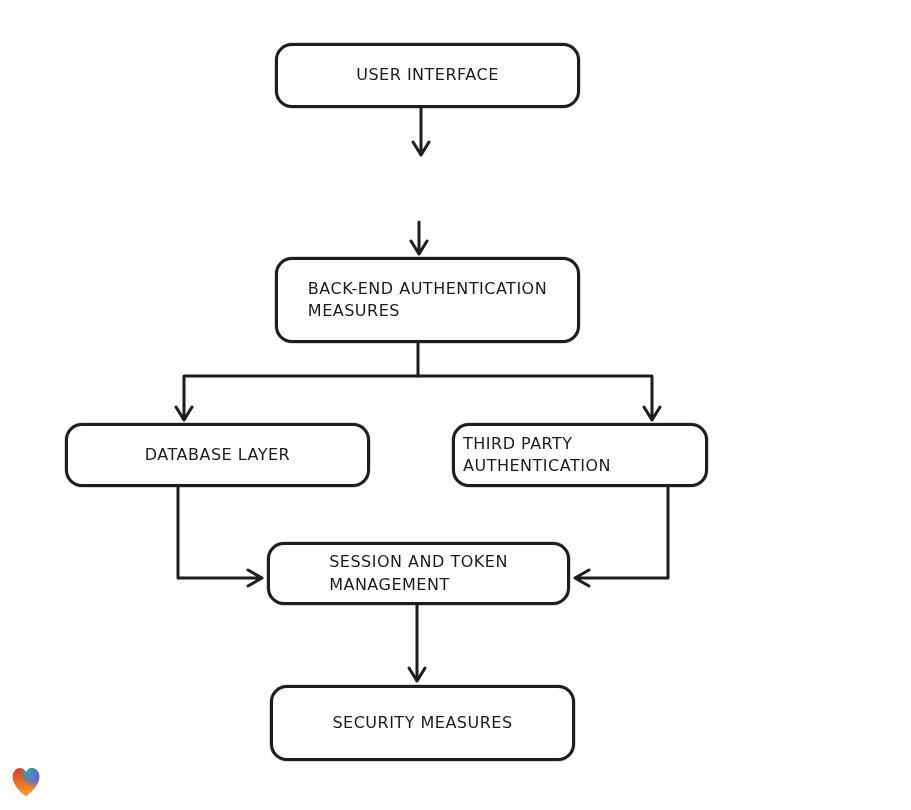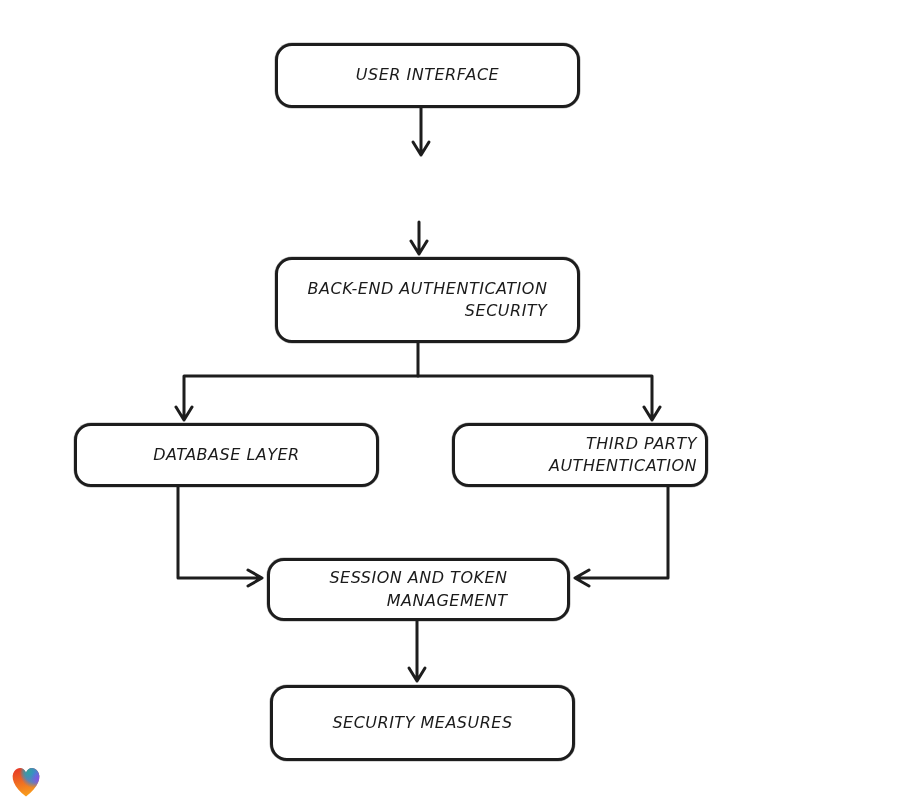--- a/index.html
+++ b/index.html
@@ -29,36 +29,35 @@
     box-sizing: border-box;
     border: 3.5px solid #1d1d1d;
     border-radius: 17px;
     background: #ffffff;
     display: flex;
     align-items: center;
     justify-content: center;
     box-shadow: 0 0 0 0.5px rgba(30,30,30,0.35);
   }
   .node-label {
-    font-style: italic;
     font-size: 16px;
     letter-spacing: 0.5px;
     color: #1b1b1b;
-    text-align: right;
+    text-align: left;
     white-space: pre-line;
     line-height: 1.4;
     padding: 0 8px;
   }
   
   #n-ui { left: 275px; top: 43px;  width: 305px; height: 65px; }
   #n-fe { left: 273px; top: 158px; width: 307px; height: 64px; }
   #n-be { left: 275px; top: 257px; width: 305px; height: 86px; }
-  #n-db { left: 65px;  top: 423px; width: 305px; height: 64px; margin-left: 9px; }
+  #n-db { left: 65px;  top: 423px; width: 305px; height: 64px; }
   #n-tp { left: 452px; top: 423px; width: 256px; height: 64px; }
-  #n-st { left: 267px; top: 542px; width: 303px; height: 63px; margin-top: 16px; }
+  #n-st { left: 267px; top: 542px; width: 303px; height: 63px; }
   #n-sm { left: 270px; top: 685px; width: 305px; height: 76px; }
   .logo {
     position: absolute;
     left: 8px; top: 764px;
     width: 36px; height: 36px;
   }
 </style>
 </head>
 <body>
 
@@ -76,21 +75,21 @@
     </g>
   </svg>
 
   <div class="node" id="n-ui">
     <span class="node-label">USER INTERFACE</span>
   </div>
 
 
   <div class="node" id="n-be">
     <span class="node-label">BACK-END AUTHENTICATION
-SECURITY</span>
+MEASURES</span>
   </div>
 
   <div class="node" id="n-db">
     <span class="node-label">DATABASE LAYER</span>
   </div>
 
   <div class="node" id="n-tp">
     <span class="node-label">THIRD PARTY AUTHENTICATION</span>
   </div>
 

